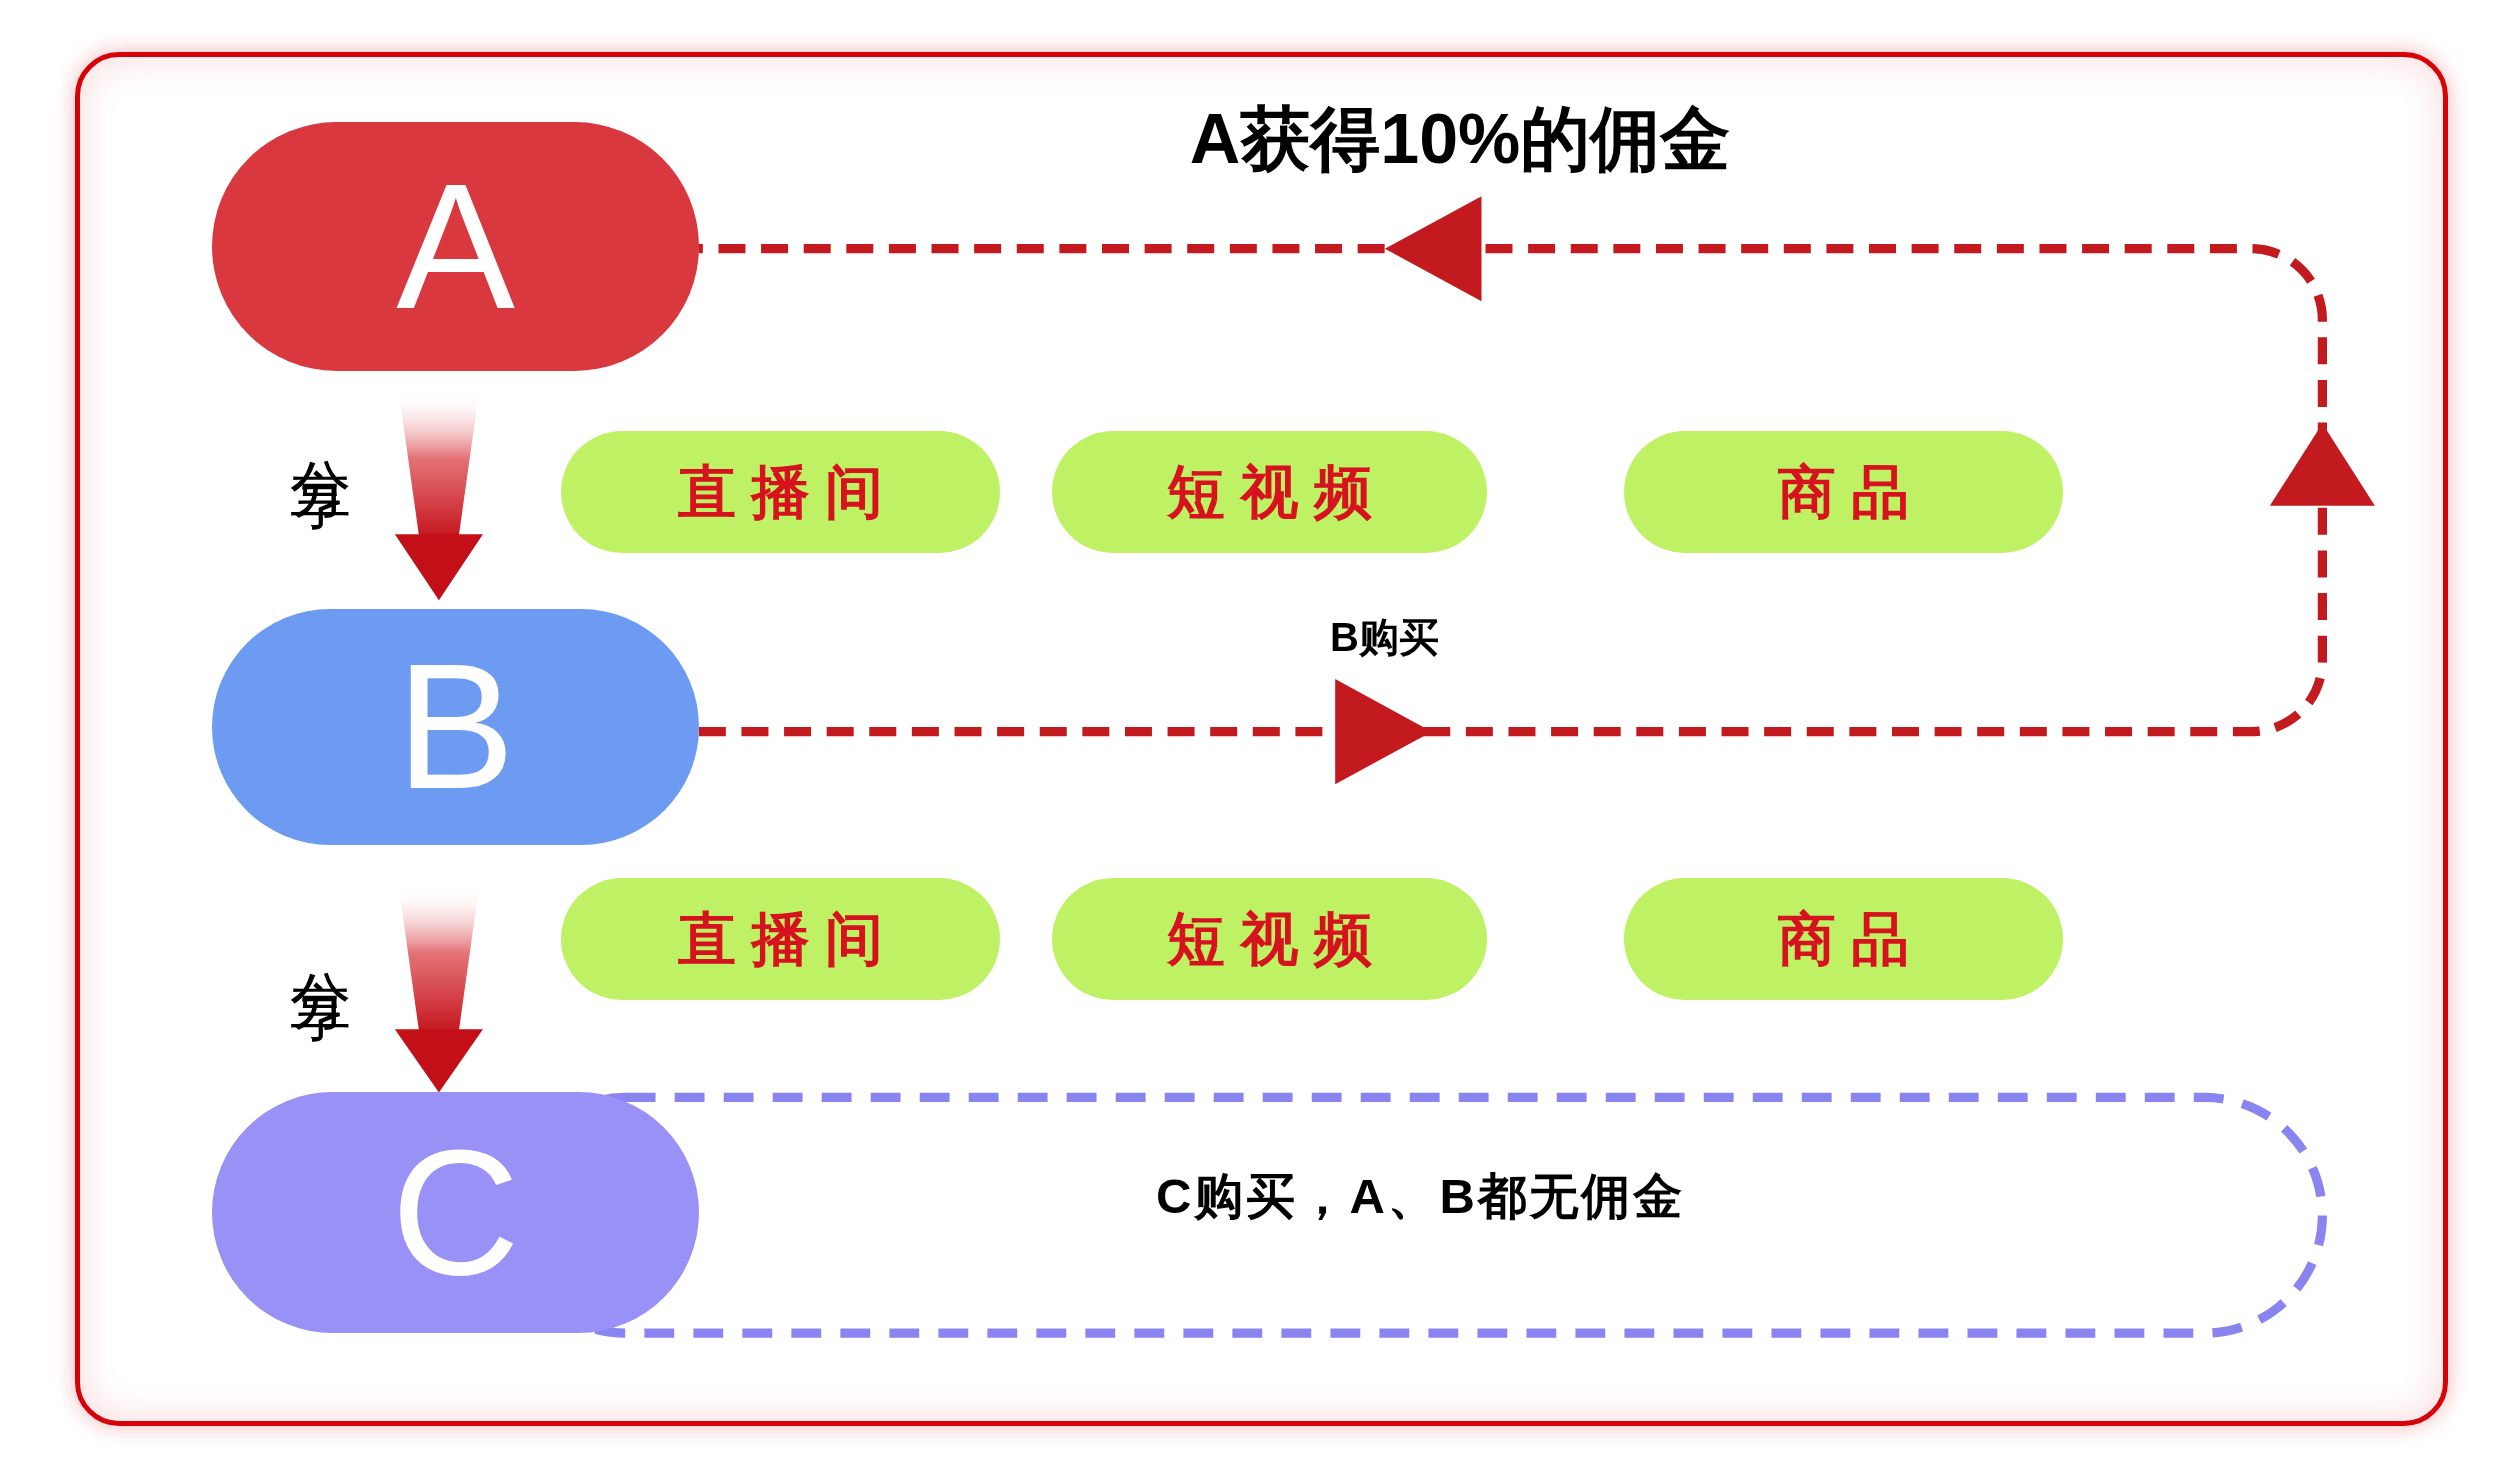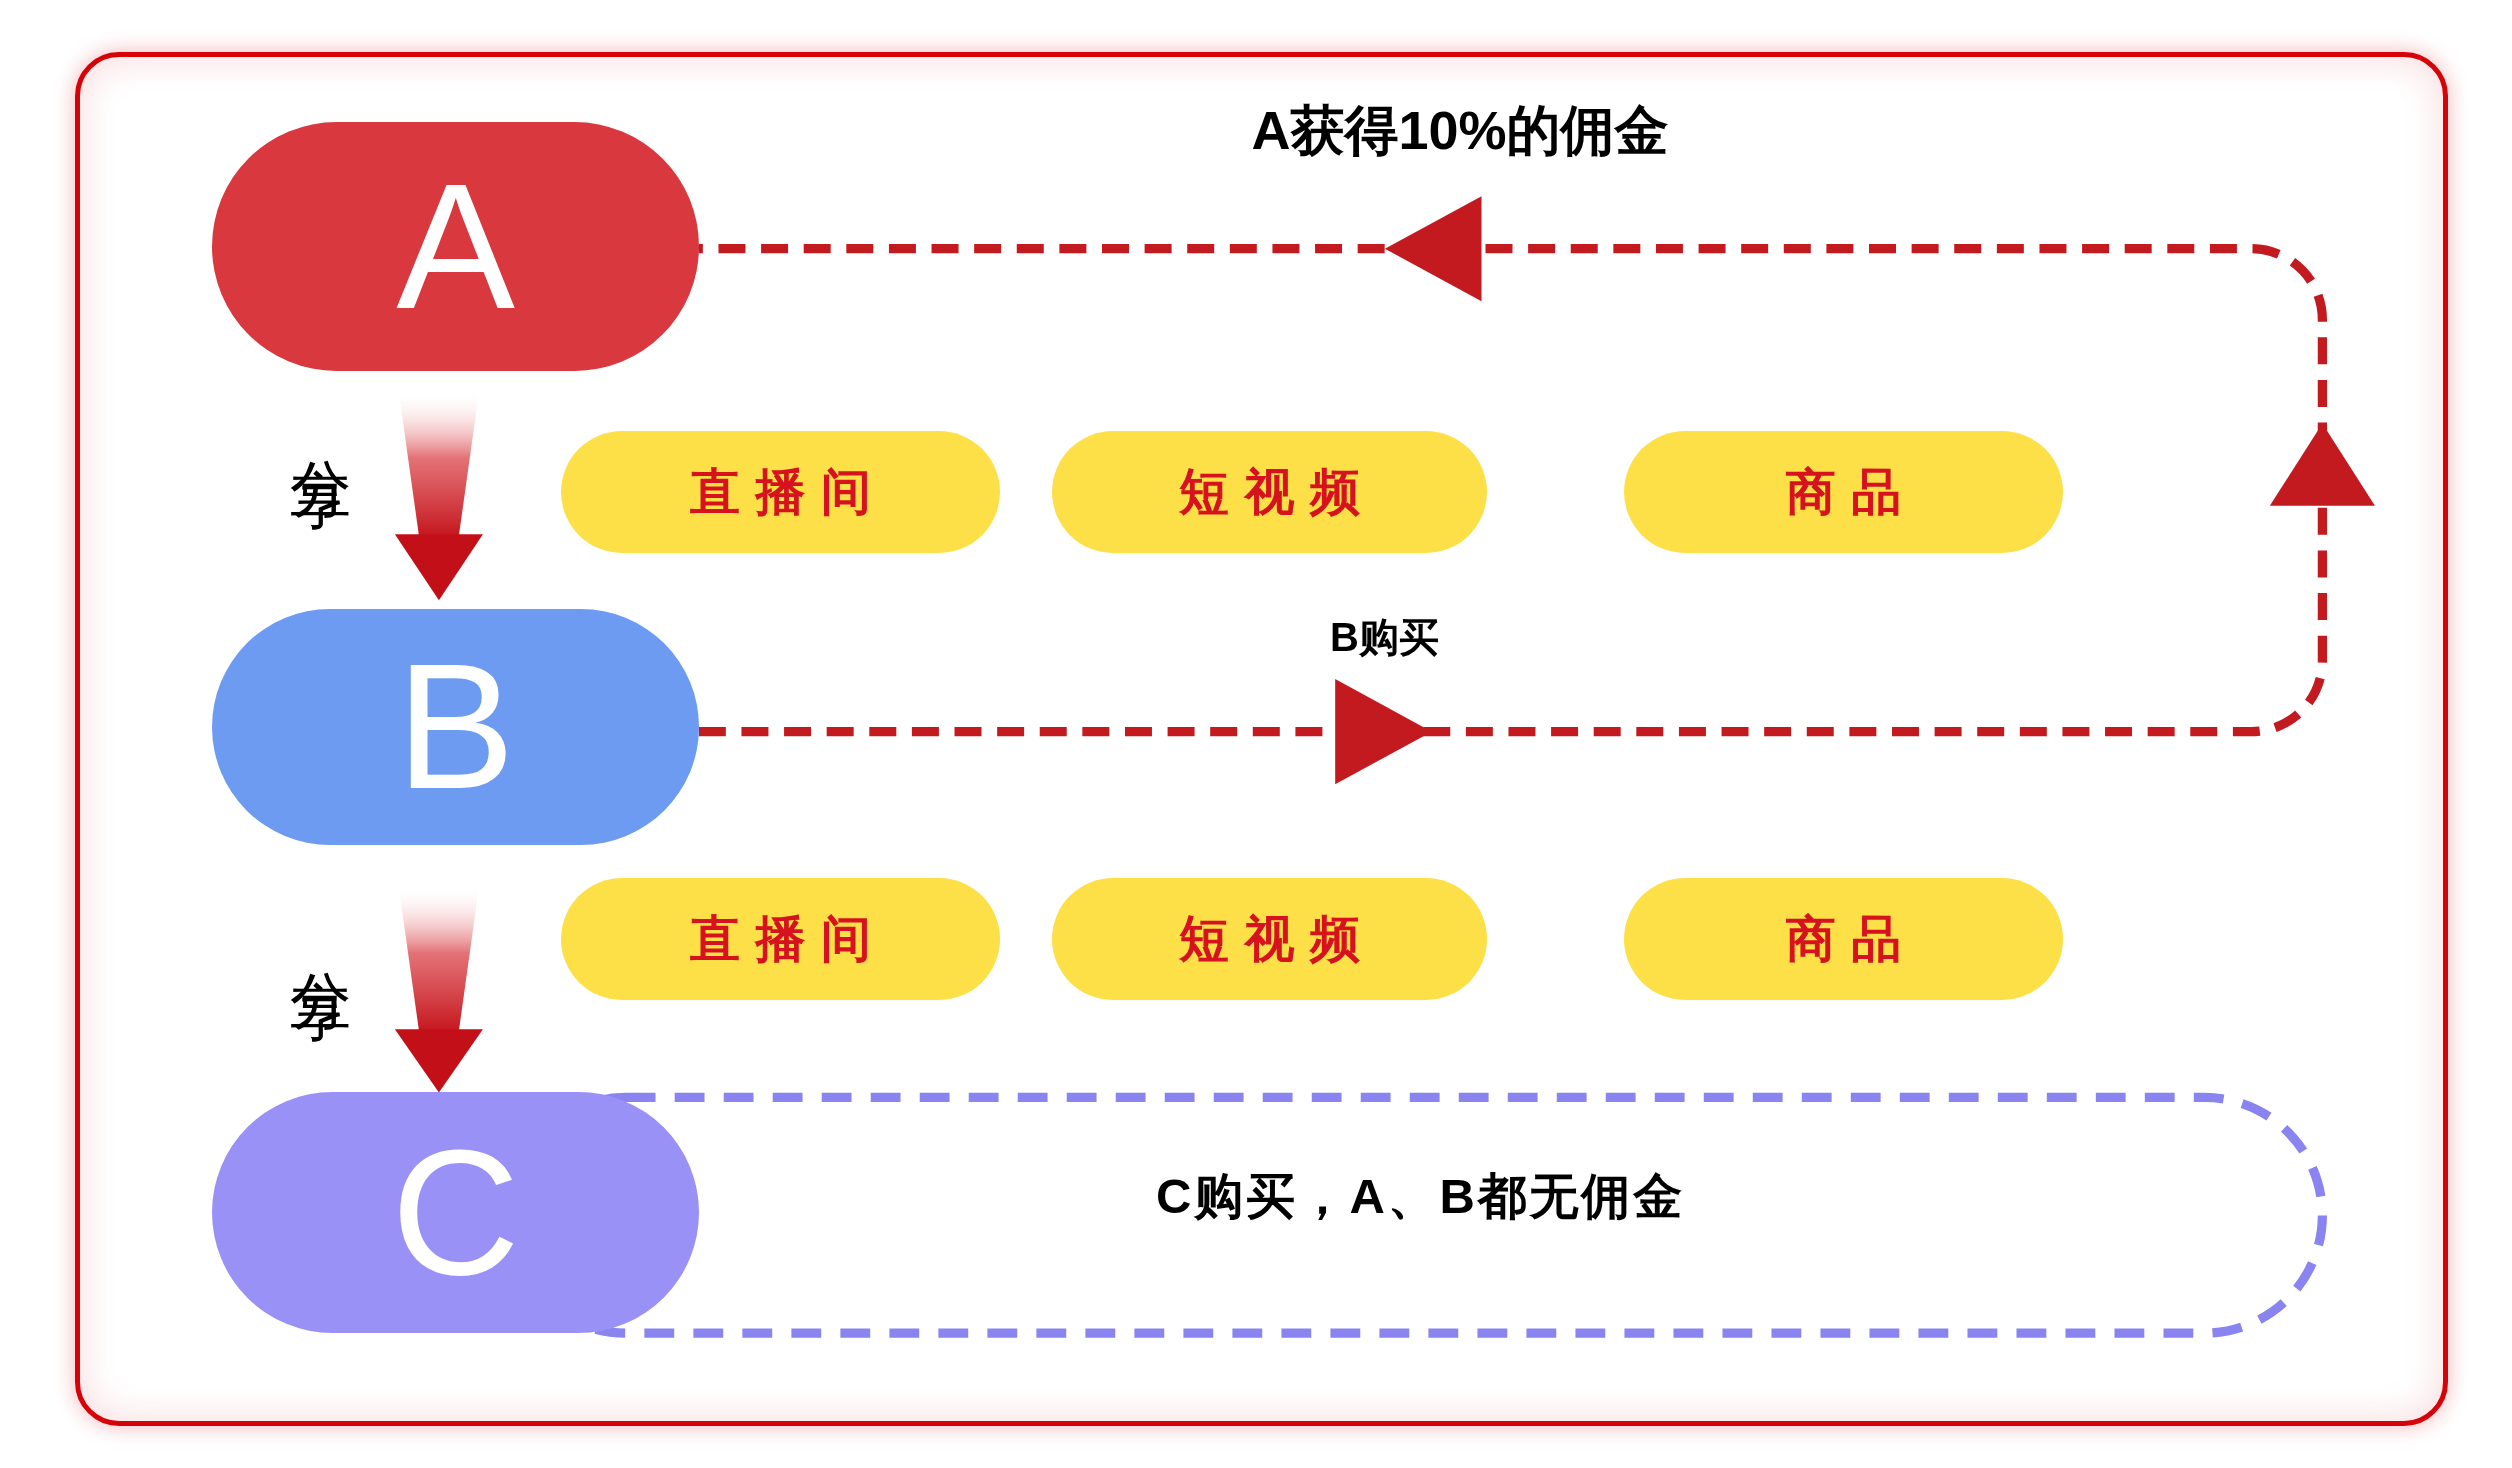--- a/index.html
+++ b/index.html
@@ -15,39 +15,39 @@
   svg.overlay{position:absolute;left:0;top:0;width:2512px;height:1469px;}
   .node{
     position:absolute;display:flex;align-items:center;justify-content:center;
     color:#ffffff;font-size:178px;font-weight:normal;border-radius:710px;
     line-height:1;user-select:none;
   }
   .node-a{left:212px;top:122px;width:487px;height:249px;background:#d8383e;}
   .node-b{left:212px;top:609px;width:487px;height:236px;background:#6c9bf1;}
   .node-c{left:212px;top:1092px;width:487px;height:241px;background:#9a91f6;}
   .channel{
-    position:absolute;height:122px;border-radius:64px;background:#fde047;
-    color:#d5121e;font-weight:bold;font-size:50px;letter-spacing:15.6px;
+    position:absolute;height:122px;border-radius:64px;background:#bef264;
+    color:#d5121e;font-weight:bold;font-size:58px;letter-spacing:15.6px;
     display:flex;align-items:center;justify-content:center;text-indent:15.6px;
     line-height:1;
   }
   .r1{top:431px;} .r2{top:878px;}
   .c1{left:561px;width:439px;}
   .c2{left:1052px;width:435px;}
   .c3{left:1624px;width:439px;text-align:right;}
   .share{
     position:absolute;left:287px;width:67px;
     writing-mode:vertical-rl;text-orientation:upright;
     color:#000;font-size:61px;line-height:67px;letter-spacing:7px;
     font-weight:normal;
   }
   .share-1{top:411px;}
   .share-2{top:923px;}
   .ann{position:absolute;color:#000;font-weight:bold;text-align:center;line-height:1.15;}
-  .ann-top{left:1094px;top:99px;width:732px;font-size:54px;}
+  .ann-top{left:1094px;top:99px;width:732px;font-size:70px;}
   .ann-mid{left:1136px;top:614px;width:497px;font-size:40px;}
   .ann-bottom{left:767px;top:1168px;width:1307px;font-size:49px;letter-spacing:2.8px;}
 </style>
 </head>
 <body>
 
 <div class="card"></div>
 
 <svg class="overlay" viewBox="0 0 3537 2068" xmlns="http://www.w3.org/2000/svg">
   <defs>

